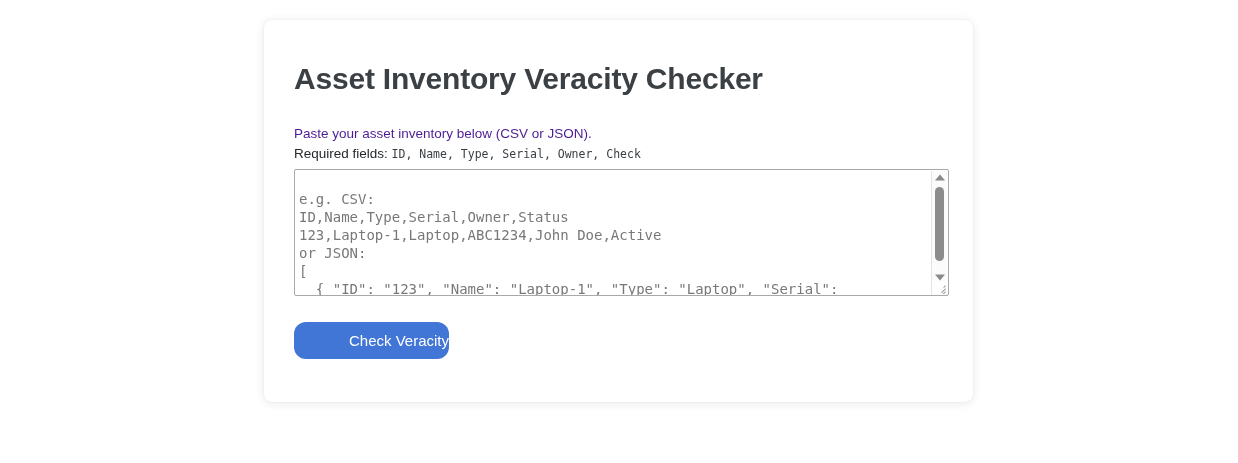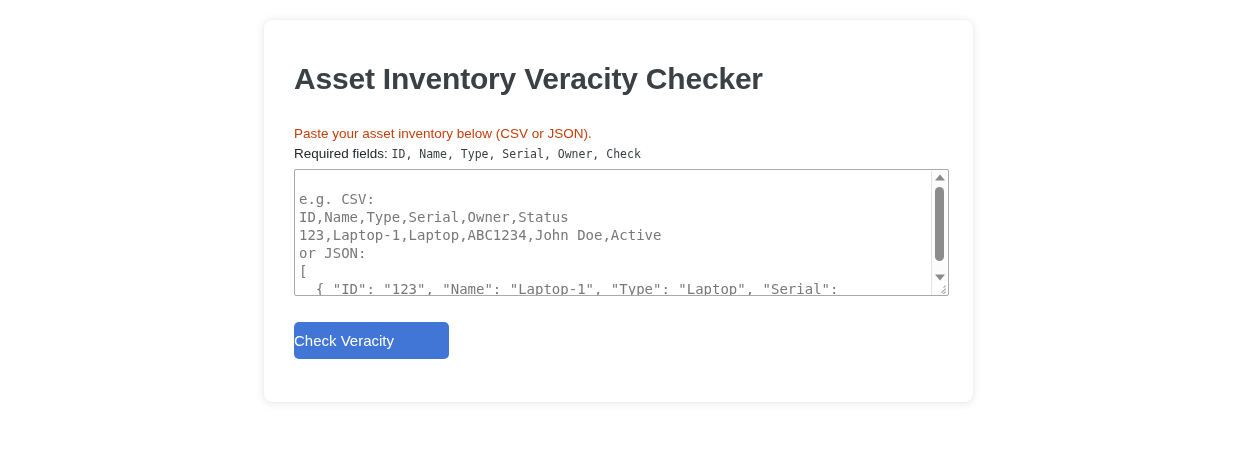--- a/index.html
+++ b/index.html
@@ -50,21 +50,21 @@
     color: #3b4045;
     letter-spacing: -0.2px;
     line-height: 38px;
     white-space: nowrap;
   }
 
   
   .help-line {
     margin-top: 27px;
     font-size: 13.5px;
-    color: #c2410c;
+    color: #4c1d95;
     line-height: 18px;
     white-space: nowrap;
   }
 
   .required-line {
     margin-top: 2px;
     font-size: 13.5px;
     color: #33383d;
     line-height: 18px;
     white-space: nowrap;
@@ -191,27 +191,27 @@
   
   .btn-row {
     margin-top: 26px;
   }
 
   .btn-primary {
     display: inline-block;
     width: 155px;
     height: 37px;
     line-height: 37px;
-    text-align: left;
+    text-align: right;
     background: #4175d6;
     color: #ffffff;
     font-size: 15px;
     font-family: "Liberation Sans", sans-serif;
     border: none;
-    border-radius: 5px;
+    border-radius: 12px;
     cursor: pointer;
     padding: 0;
   }
 </style>
 </head>
 <body>
 
 <div class="page">
 
   <div class="card">

